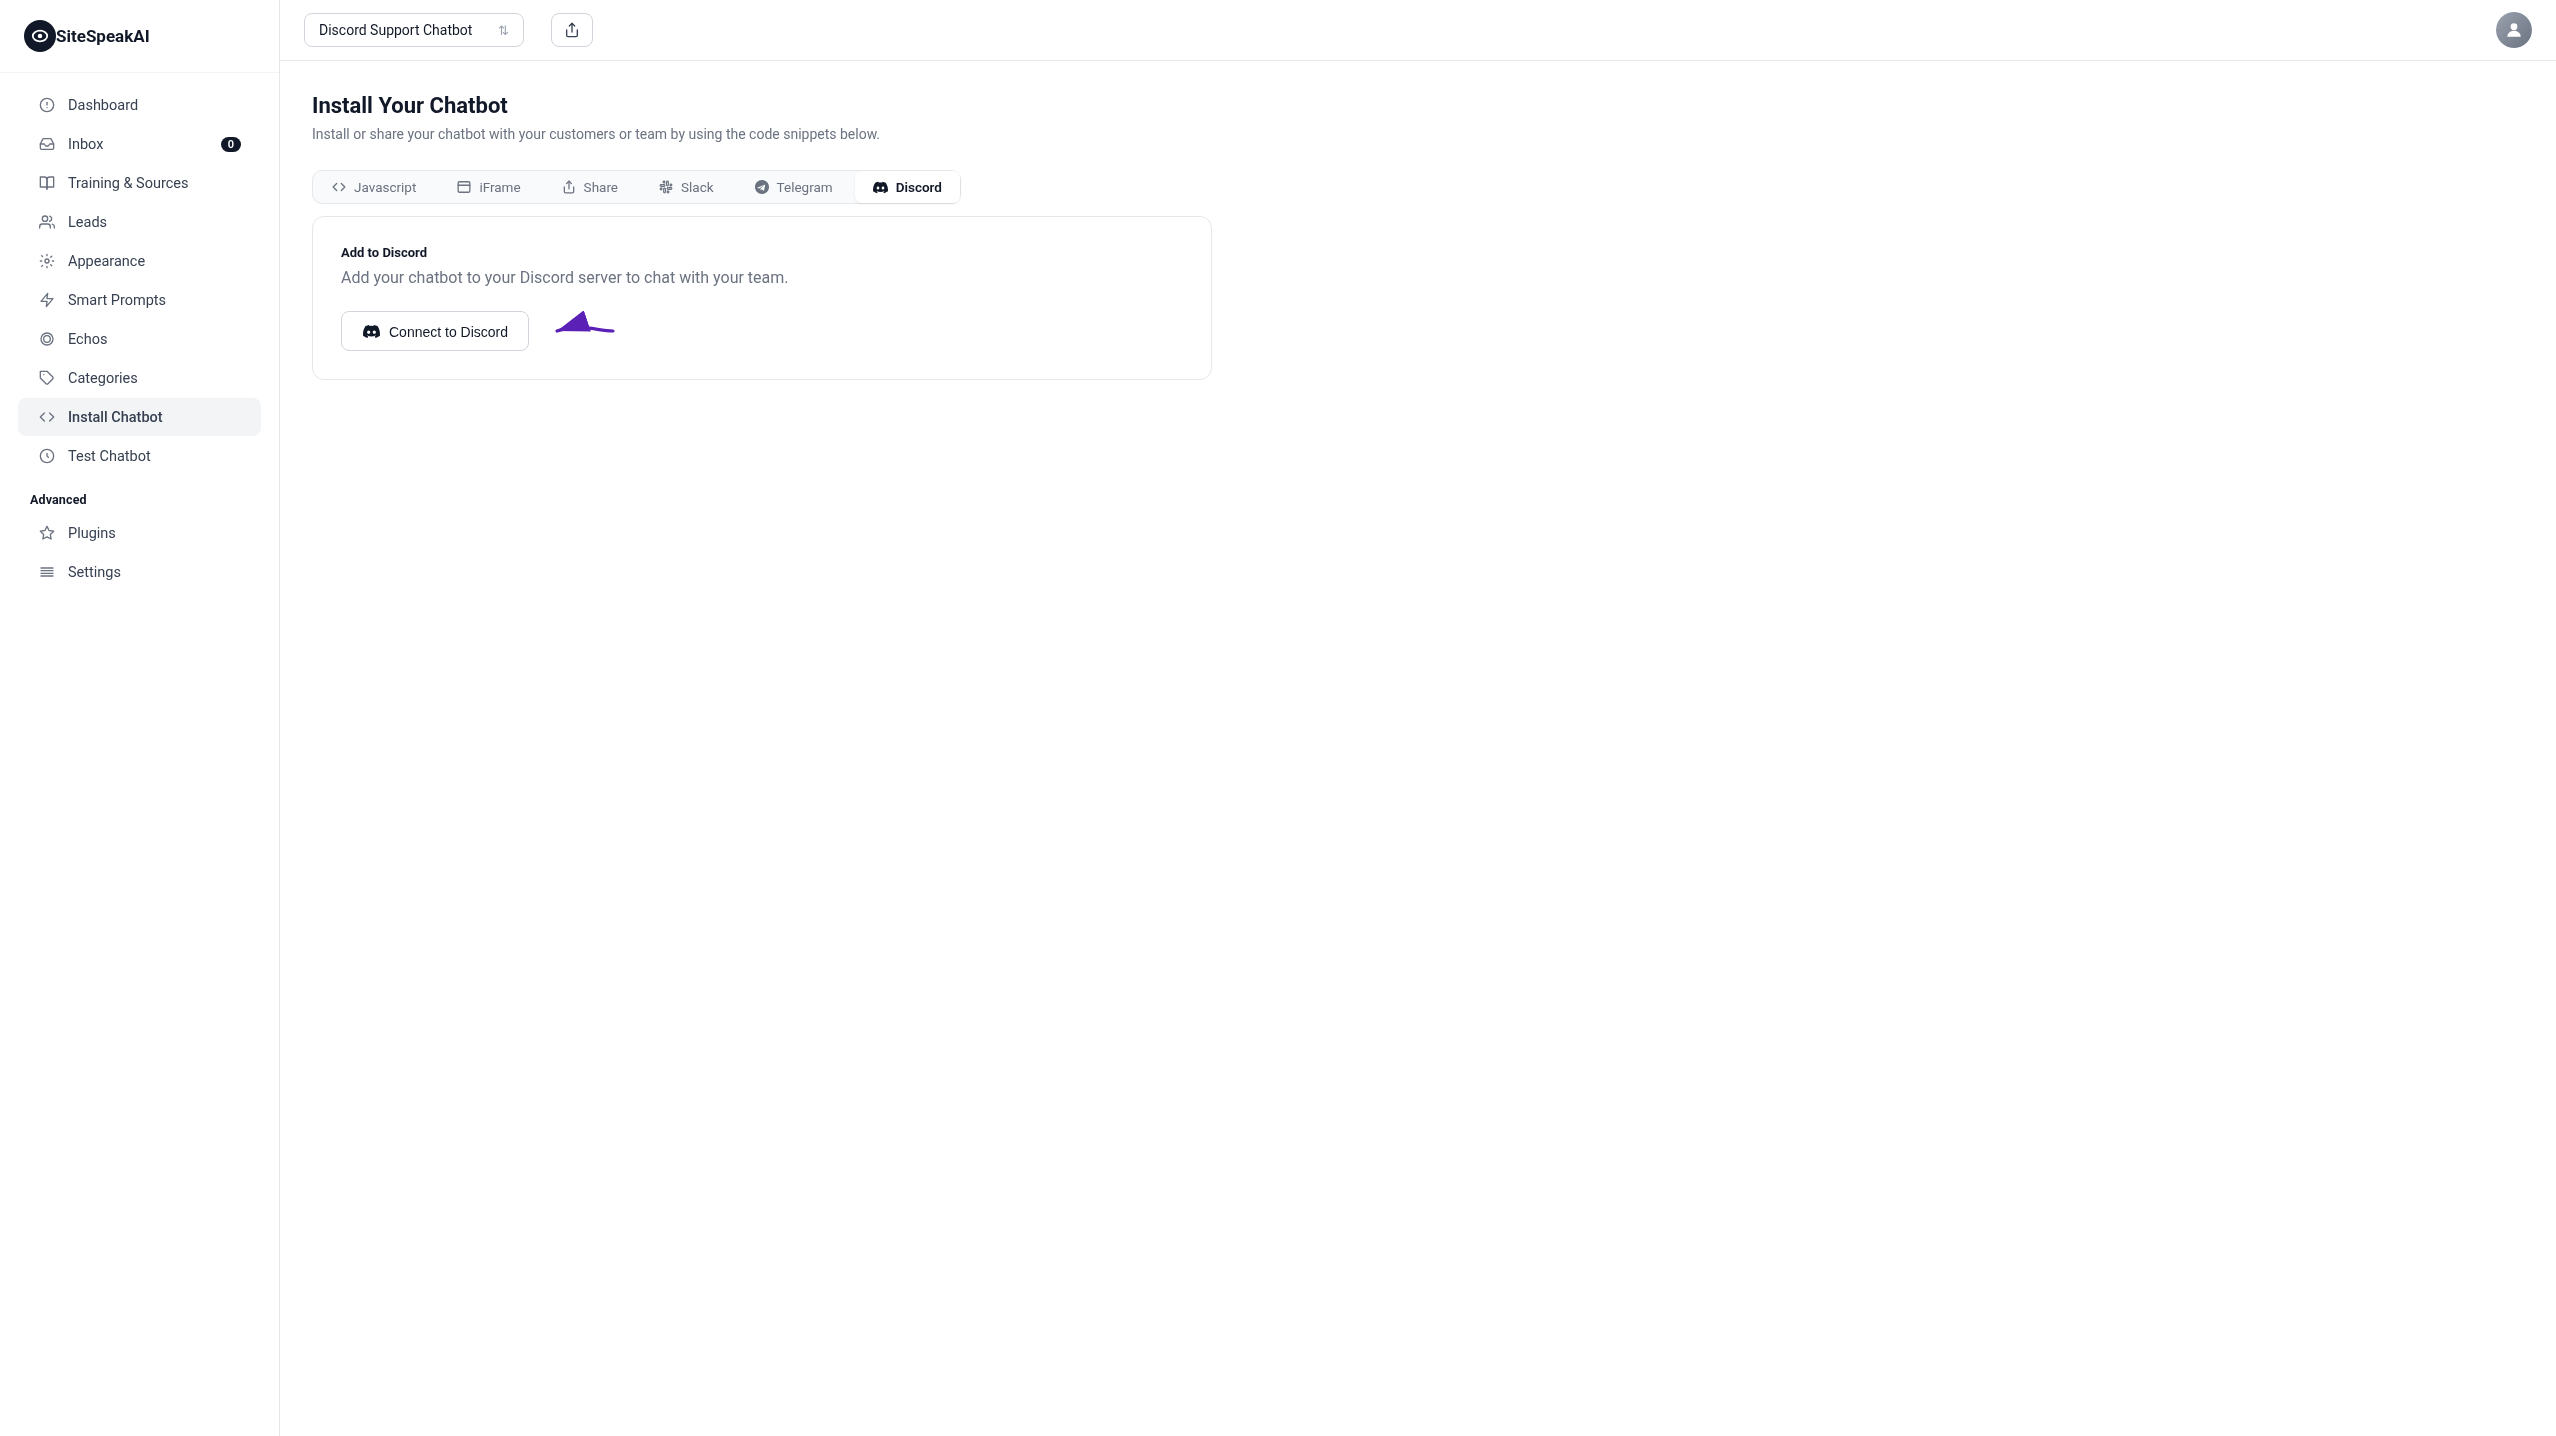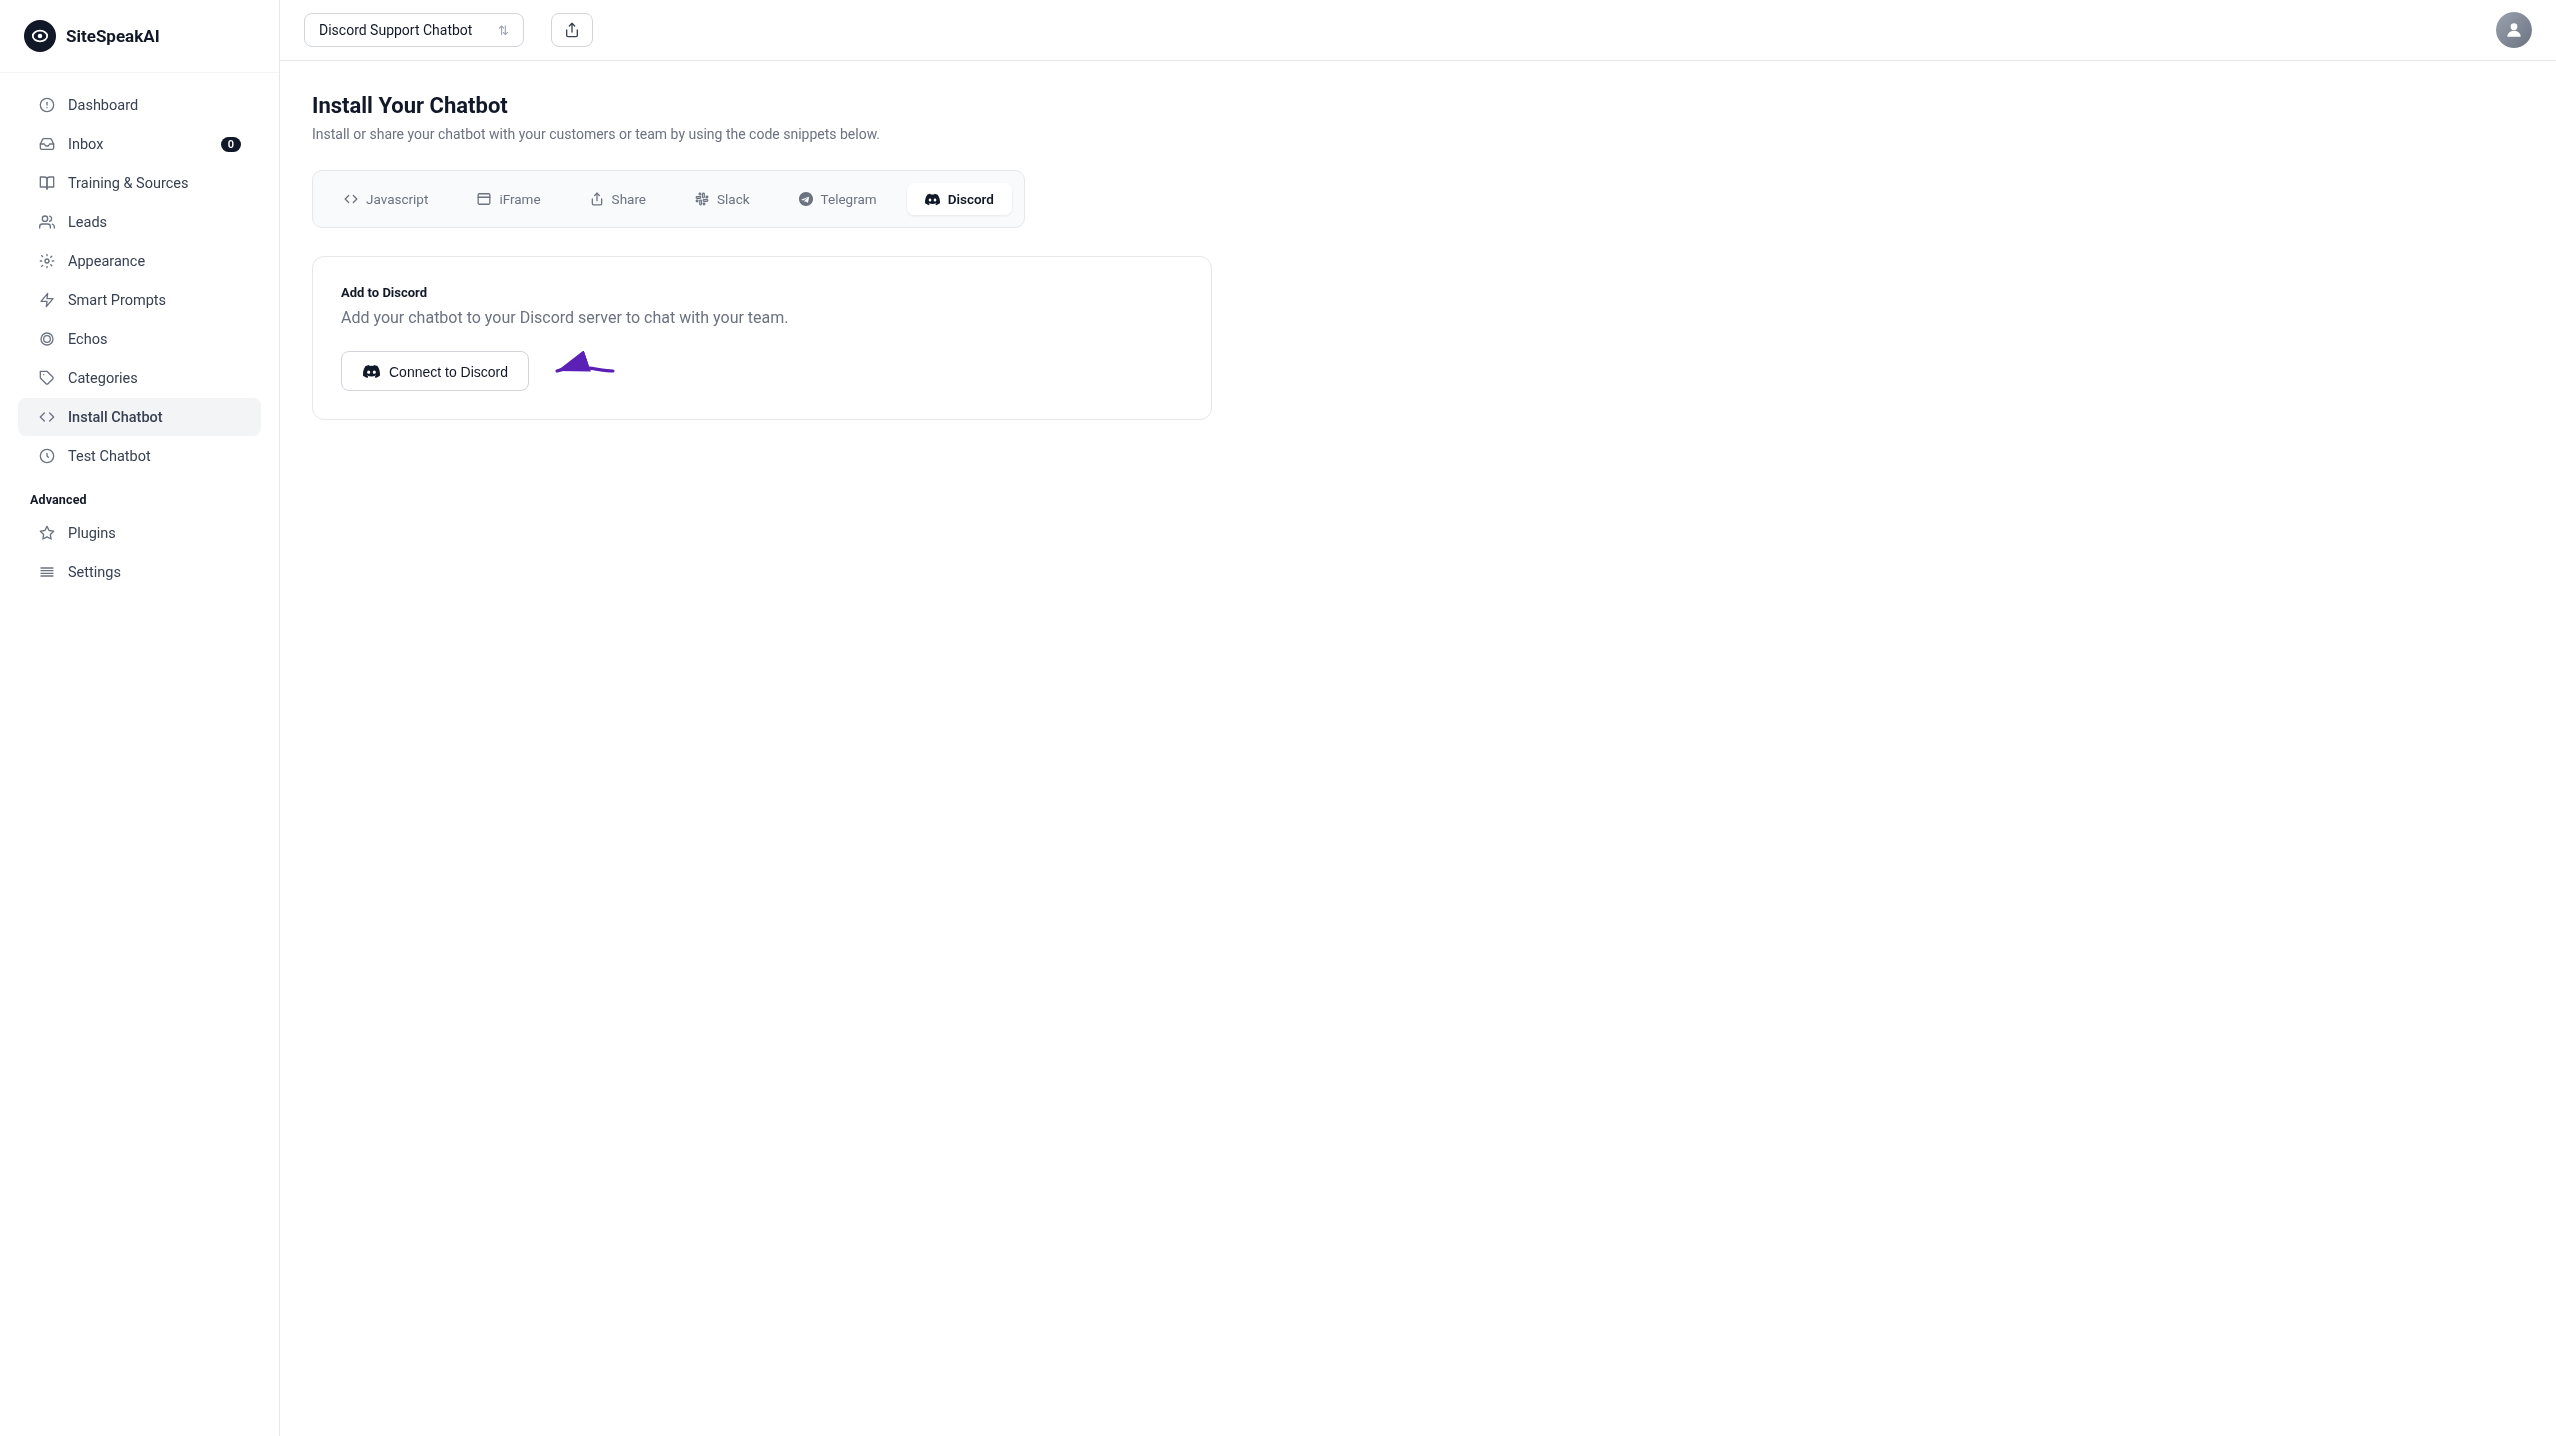--- a/index.html
+++ b/index.html
@@ -14,21 +14,20 @@
       display: flex;
       flex-direction: column;
       padding: 0;
       height: 100vh;
       overflow-y: auto;
     }
     .sidebar-logo {
       padding: 20px 24px;
       display: flex;
       align-items: center;
-      gap: 10px;
       border-bottom: 1px solid #f3f4f6;
     }
     .logo-icon {
       width: 32px;
       height: 32px;
       background: #111827;
       border-radius: 50%;
       display: flex;
       align-items: center;
       justify-content: center;
@@ -171,27 +170,27 @@
     .page-subtitle {
       font-size: 14px;
       color: #6b7280;
       margin-bottom: 28px;
     }
 
     
     .tabs {
       display: flex;
       align-items: center;
-      gap: 12px;
+      gap: 4px;
       border: 1px solid #e5e7eb;
       border-radius: 10px;
-      padding: 12px;
+      padding: 0;
       background: #f9fafb;
       width: fit-content;
-      margin-bottom: 28px;
+      margin-bottom: 12px;
     }
     .tab {
       display: flex;
       align-items: center;
       gap: 7px;
       padding: 8px 18px;
       border-radius: 7px;
       cursor: pointer;
       font-size: 13.5px;
       color: #6b7280;

